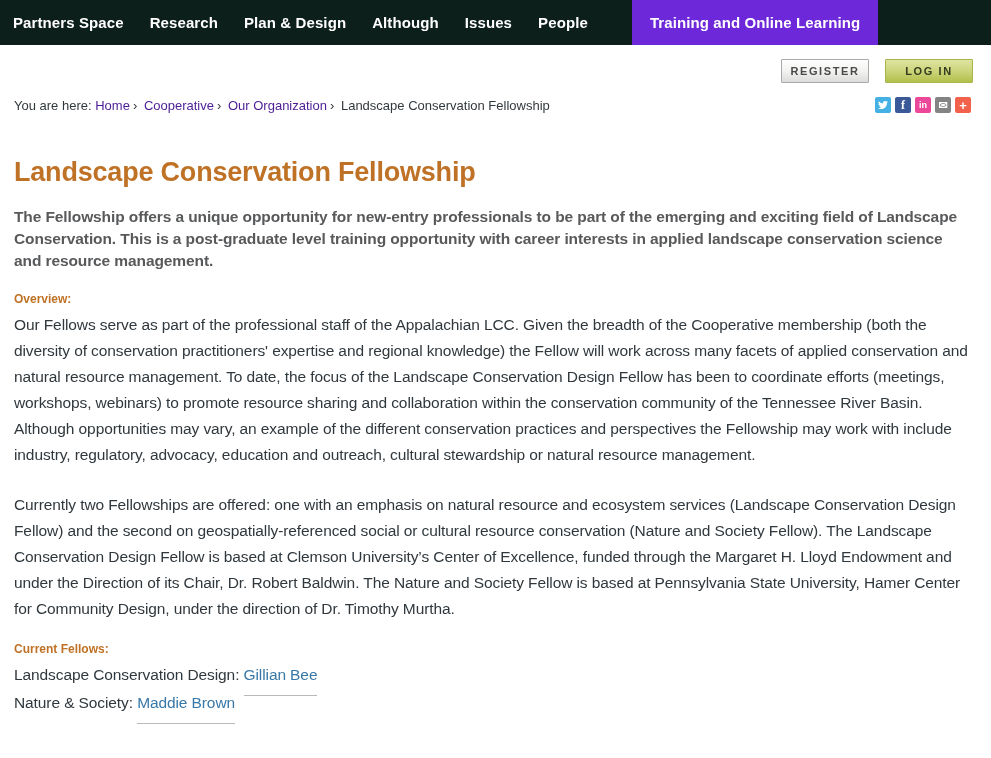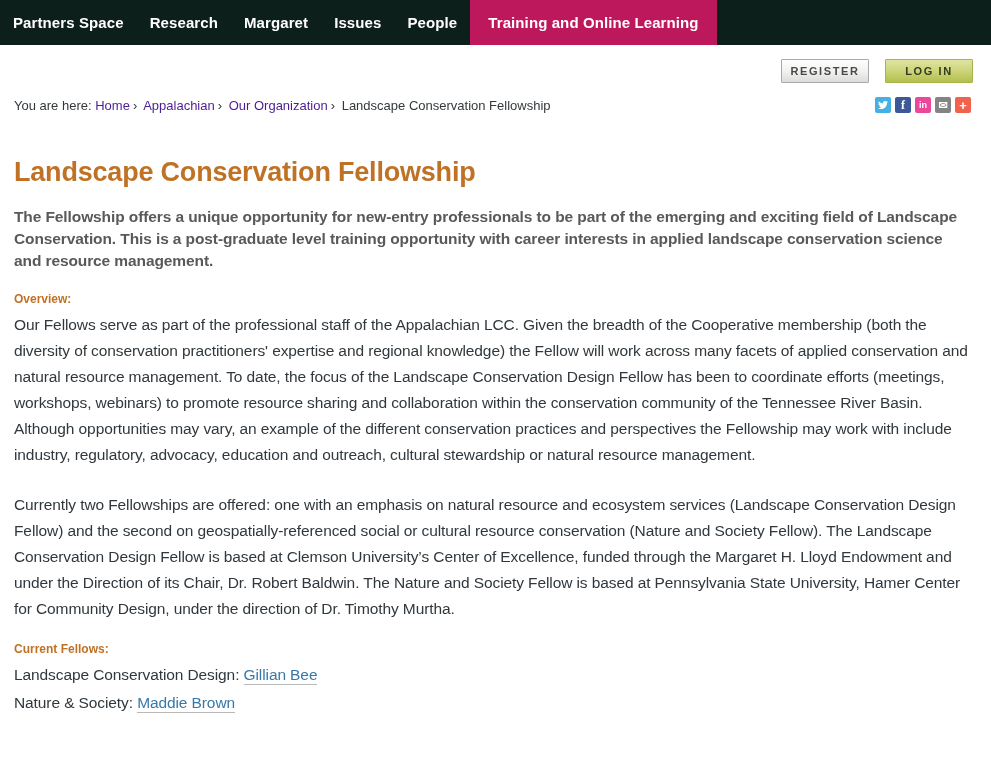--- a/index.html
+++ b/index.html
@@ -23,21 +23,21 @@
     align-items: center;
     padding: 0 13px;
     color: #ffffff;
     font-size: 15px;
     font-weight: bold;
     letter-spacing: 0.1px;
     cursor: pointer;
     white-space: nowrap;
   }
   .nav-item:first-child { padding-left: 13px; }
-  .nav-item.active { background: #be185d; padding: 16px 18px; }
+  .nav-item.active { background: #6d28d9; padding: 16px 18px; margin-left: 31px; }
 
   
   .actions-row {
     display: flex;
     justify-content: flex-end;
     align-items: center;
     gap: 16px;
     padding: 14px 18px 0 16px;
     height: 38px;
   }
@@ -137,47 +137,48 @@
     font-size: 15.5px;
     color: #30383d;
     margin-top: 10px;
     letter-spacing: -0.1px;
   }
   .fellow-line + .fellow-line { }
   .inline-link {
     color: #3878a8;
     text-decoration: none;
     border-bottom: 1px solid #b9b9b9;
-    padding-bottom: 1px;
+    padding-bottom: 12px;
     cursor: pointer;
   }
   .tw-svg { width: 10px; height: 10px; display: block; }
 </style>
 </head>
 <body>
 
 <nav class="topnav">
   <div class="nav-item">Partners Space</div>
   <div class="nav-item">Research</div>
-  <div class="nav-item">Margaret</div>
+  <div class="nav-item">Plan &amp; Design</div>
+  <div class="nav-item">Although</div>
   <div class="nav-item">Issues</div>
   <div class="nav-item">People</div>
   <div class="nav-item active">Training and Online Learning</div>
 </nav>
 
 <div class="actions-row">
   <div class="btn btn-register">REGISTER</div>
   <div class="btn btn-login">LOG IN</div>
 </div>
 
 <div class="crumb-row">
   <div class="breadcrumb">
     <span>You are here:</span>
     <a>Home</a><span class="crumb-sep">›</span>
-    <a>Appalachian</a><span class="crumb-sep">›</span>
+    <a>Cooperative</a><span class="crumb-sep">›</span>
     <a>Our Organization</a><span class="crumb-sep">›</span>
     <span>Landscape Conservation Fellowship</span>
   </div>
   <div class="social">
     <div class="social-btn social-twitter">
       <svg class="tw-svg" viewBox="0 0 24 24" fill="#ffffff">
           <path d="M23.953 4.57a10 10 0 01-2.825.775 4.958 4.958 0 002.163-2.723c-.951.555-2.005.959-3.127 1.184a4.92 4.92 0 00-8.384 4.482C7.69 8.095 4.067 6.13 1.64 3.162a4.822 4.822 0 00-.666 2.475c0 1.71.87 3.213 2.188 4.096a4.904 4.904 0 01-2.228-.616v.06a4.923 4.923 0 003.946 4.827 4.996 4.996 0 01-2.212.085 4.936 4.936 0 004.604 3.417 9.867 9.867 0 01-6.102 2.105c-.39 0-.779-.023-1.17-.067a13.995 13.995 0 007.557 2.209c9.053 0 13.998-7.496 13.998-13.985 0-.21 0-.42-.015-.63A9.935 9.935 0 0024 4.59z"></path>
         </svg>
     </div>
     <div class="social-btn social-facebook">f</div>

